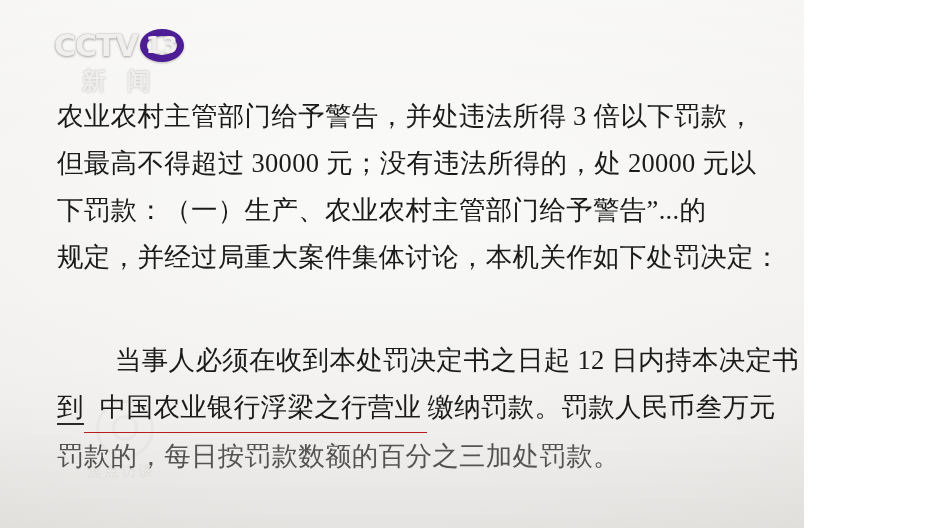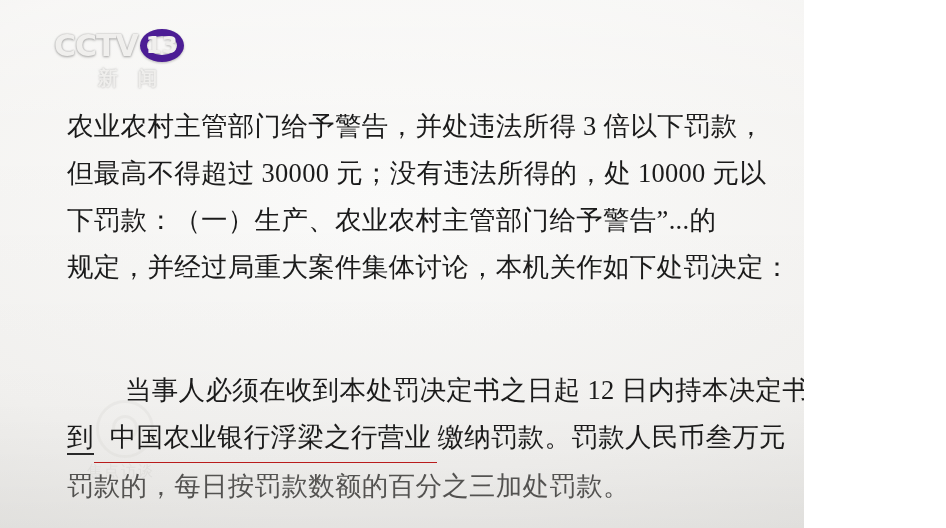--- a/index.html
+++ b/index.html
@@ -68,23 +68,23 @@
   }
   #logo .ring .num {
     font-family: "DejaVu Sans", sans-serif;
     font-size: 23px;
     font-weight: 700;
     color: #f0efed;
     line-height: 1;
   }
   #logo .xinwen {
     margin-top: 3px;
-    margin-left: 44px;
+    margin-left: 28px;
     font-family: "Liberation Sans", sans-serif;
-    font-size: 20px;
+    font-size: 24px;
     font-weight: 700;
     letter-spacing: 7px;
     color: #efeeec;
     text-shadow: 0 0 2px rgba(120,120,120,0.5);
   }
 
   
   #watermark {
     position: absolute;
     left: 78px;
@@ -135,21 +135,21 @@
     bottom: 0;
     padding: 88px 44px 0 52px;
     box-sizing: border-box;
     color: #1b1b1b;
     font-size: 26.5px;
     line-height: 47px;
     letter-spacing: 0.3px;
     text-align: justify;
   }
   #doc .para {
-    margin: 15px;
+    margin: 5px;
     text-align: justify;
     text-justify: inter-character;
   }
   #doc .line {
     display: block;
     white-space: nowrap;
   }
   #doc .indent-1 {
     padding-left: 58px;
   }
@@ -194,21 +194,21 @@
 
   <div id="watermark">
     <div class="wm-circle"></div>
     <div class="wm-text">焦点访谈</div>
   </div>
 
   <div id="doc">
 
     <p class="para">
       <span class="line">农业农村主管部门给予警告，并处违法所得 3 倍以下罚款，</span>
-      <span class="line">但最高不得超过 30000 元；没有违法所得的，处 10000 元以</span>
+      <span class="line">但最高不得超过 30000 元；没有违法所得的，处 20000 元以</span>
       <span class="line">下罚款：（一）生产、农业农村主管部门给予警告”...的</span>
       <span class="line">规定，并经过局重大案件集体讨论，本机关作如下处罚决定：</span>
     </p>
 
 
     <div class="gap"></div>
 
     <p class="para">
       <span class="line indent-1">当事人必须在收到本处罚决定书之日起 12 日内持本决定书</span>
       <span class="line"><span class="lead-to">到</span><span class="bank-blank">中国农业银行浮梁之行营业</span><span>缴纳罚款。罚款人民币叁万元</span></span>

